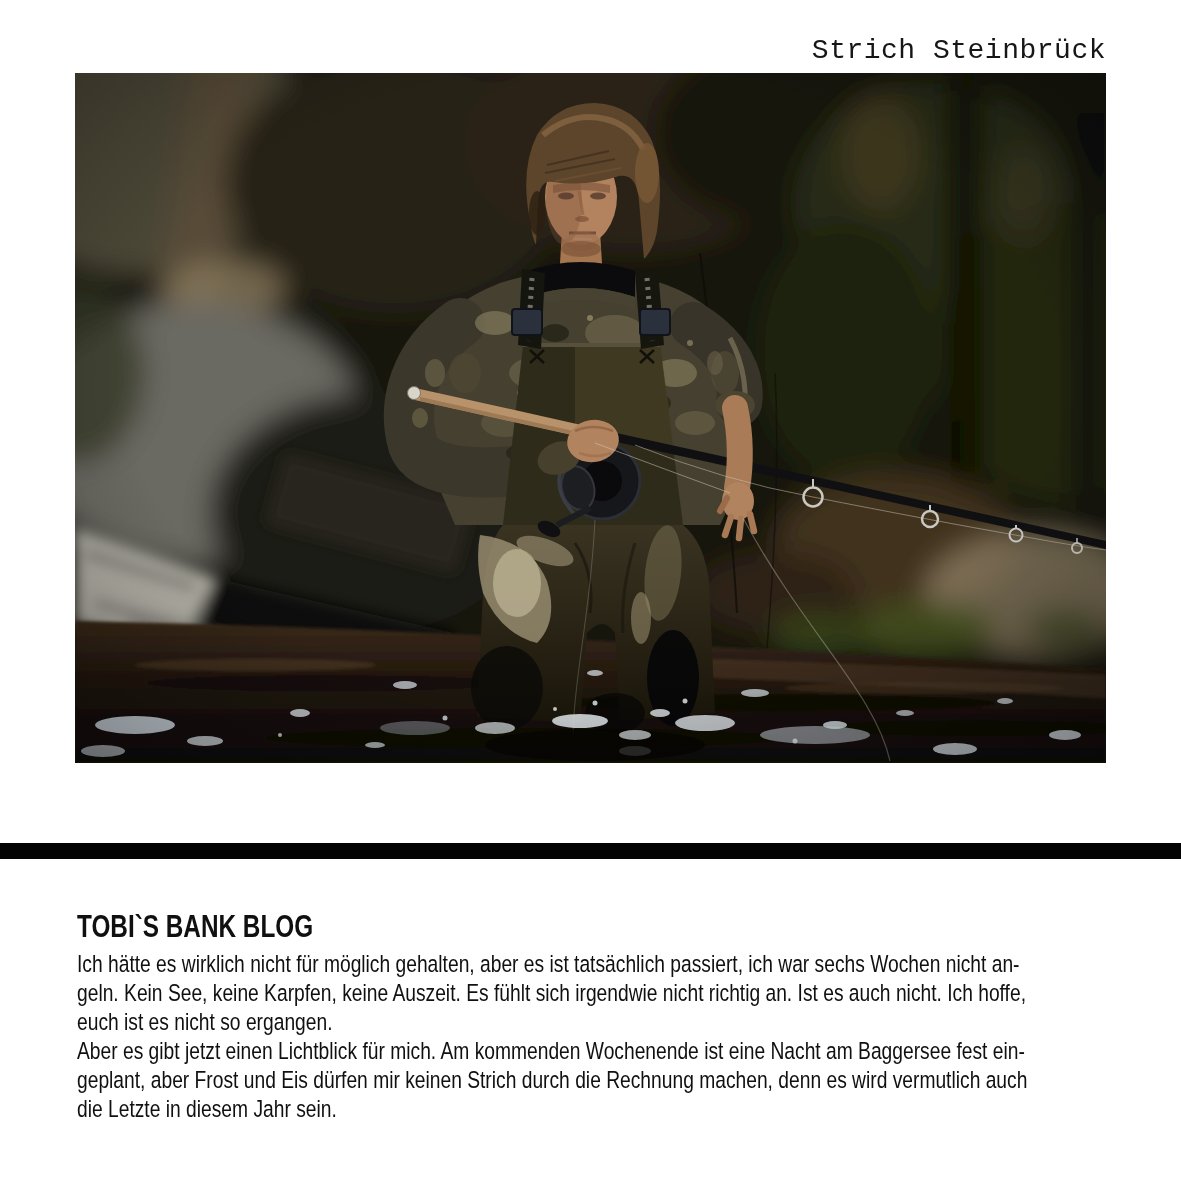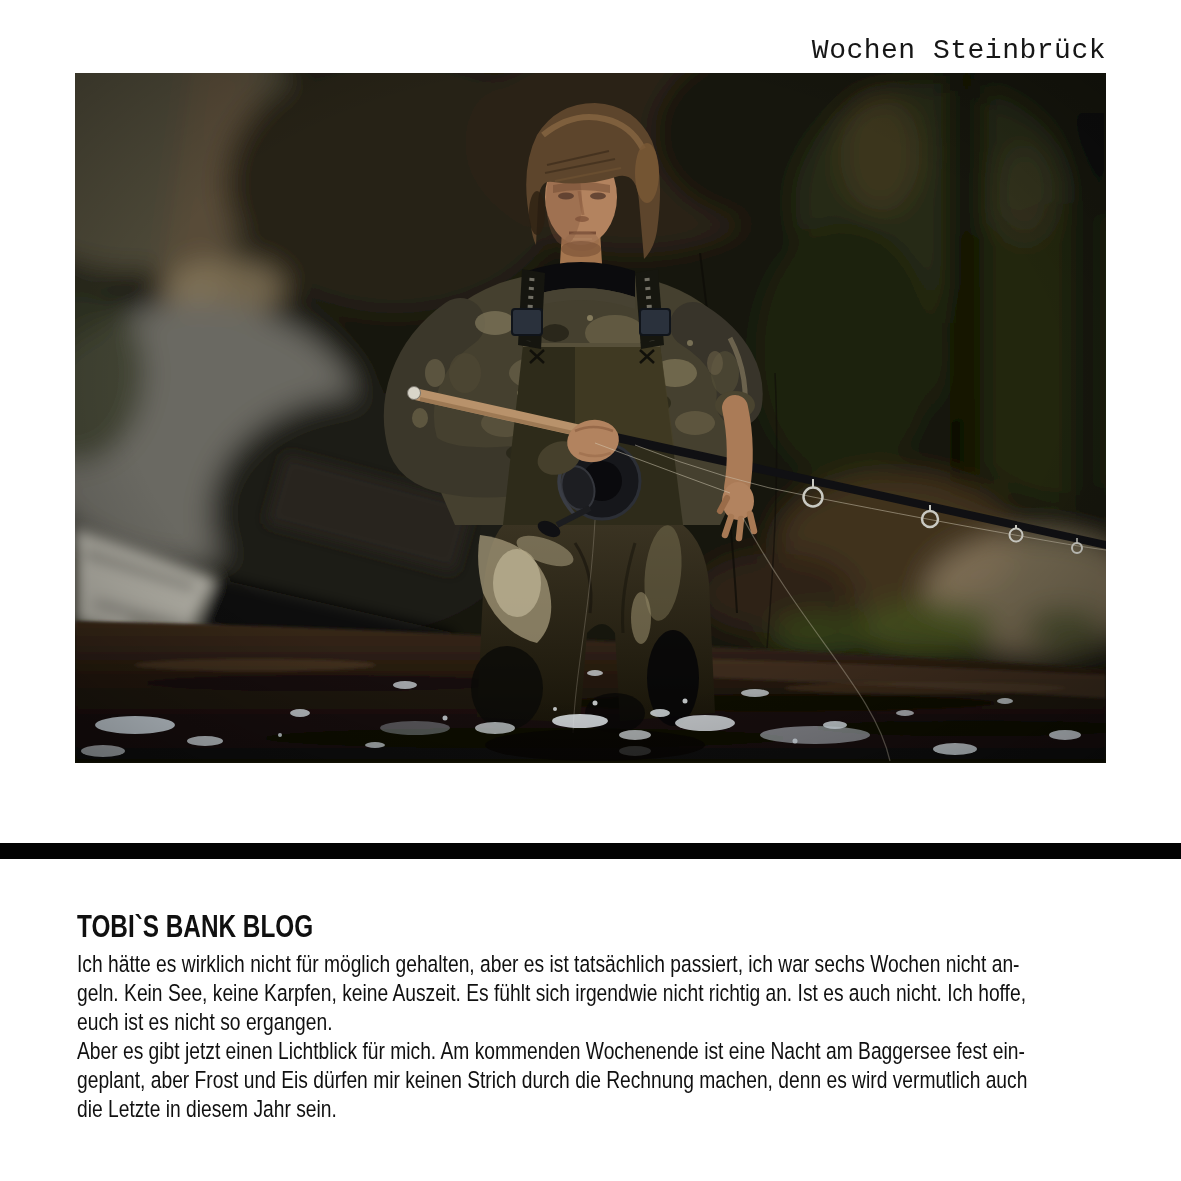--- a/index.html
+++ b/index.html
@@ -15,21 +15,21 @@
   .text-block{position:absolute;left:77px;top:911px;width:1400px;
               transform:scaleX(0.785);transform-origin:left top;color:#101010;}
   .text-block h1{margin:0 0 6px 0;font-size:31px;line-height:32px;font-weight:bold;}
   .text-block p{margin:0;font-size:24.5px;line-height:29px;white-space:pre-line;}
 </style>
 </head>
 <body>
 
 <div class="page">
 
-  <div class="author">Wochen Steinbrück</div>
+  <div class="author">Strich Steinbrück</div>
 
   <div class="photo">
     <svg viewBox="0 0 1031 690" xmlns="http://www.w3.org/2000/svg" preserveAspectRatio="none">
       <defs>
         <filter id="fb" x="-25%" y="-25%" width="150%" height="150%">
             <feGaussianBlur stdDeviation="14"></feGaussianBlur>
           </filter>
         <filter id="fm" x="-25%" y="-25%" width="150%" height="150%">
             <feGaussianBlur stdDeviation="7"></feGaussianBlur>
           </filter>

